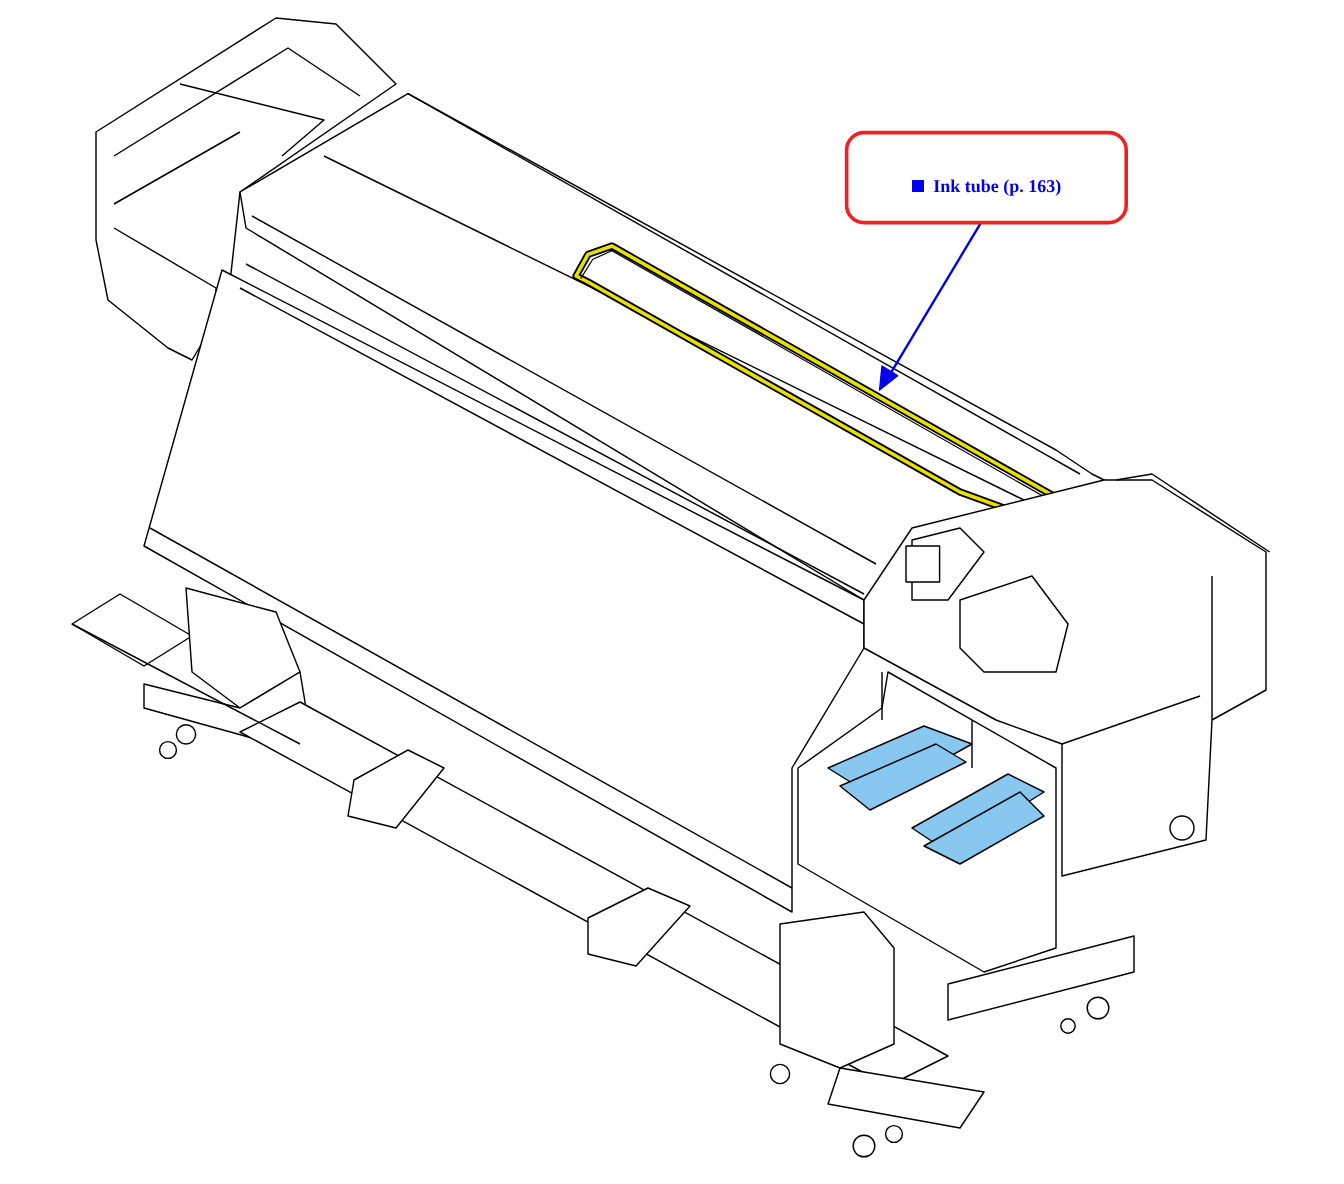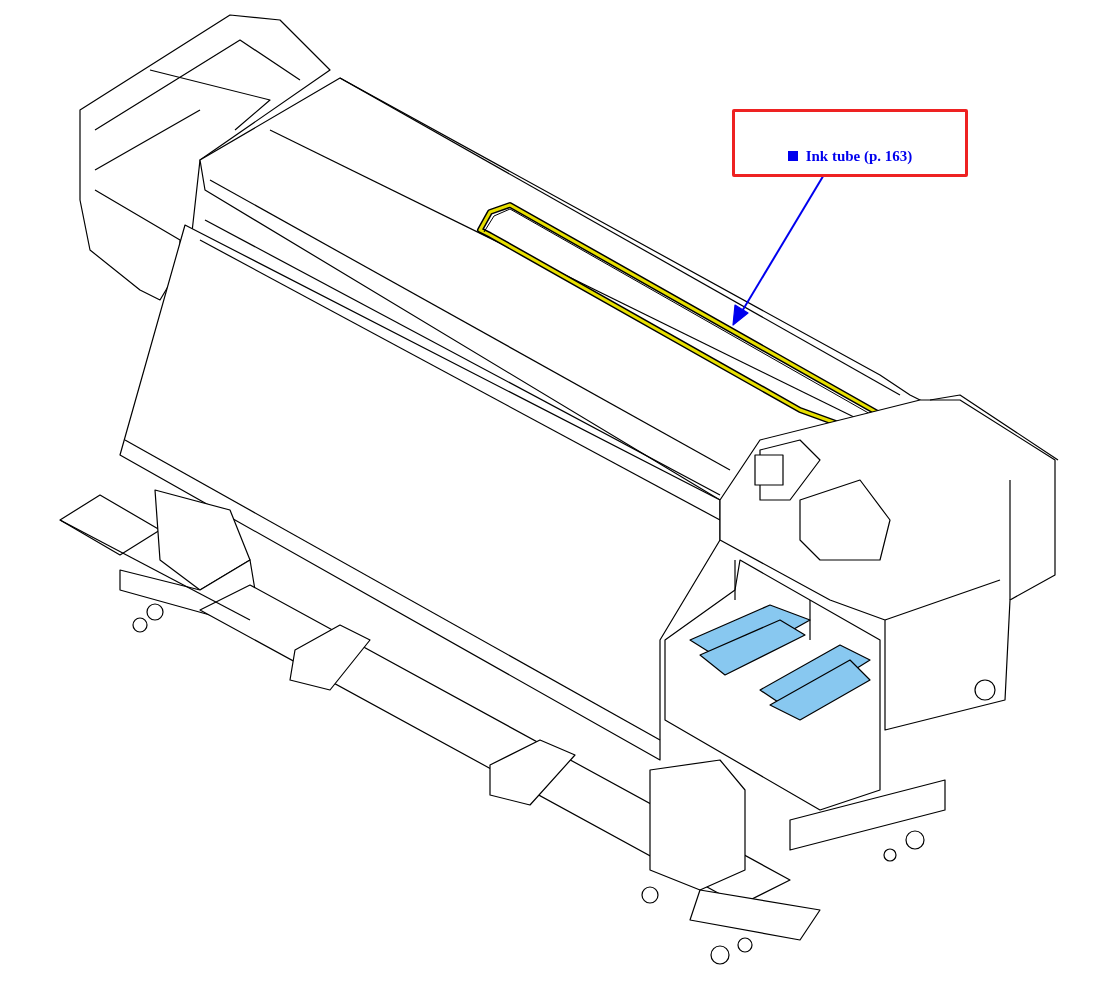--- a/index.html
+++ b/index.html
@@ -1,18 +1,18 @@
 <!DOCTYPE html>
 <html><head>
 <meta charset="utf-8">
 <style>
   html,body{margin:0;padding:0;background:#ffffff;}
   body{width:1120px;height:987px;position:relative;overflow:hidden;font-family:"Liberation Serif",serif;}
   .canvas{position:absolute;left:0;top:0;width:1120px;height:987px;}
-  .callout{position:absolute;left:704px;top:109px;width:236px;height:68px;border:3px solid #ee2222;border-radius:2px;box-sizing:border-box;background:#fff;margin-left:28px;}
+  .callout{position:absolute;left:704px;top:109px;width:236px;height:78px;border:3px solid #ee2222;border-radius:16px;box-sizing:border-box;background:#fff;}
   .callout-text{position:absolute;left:0;right:0;top:36px;text-align:center;color:#0000ee;font-weight:bold;font-size:15px;font-family:"Liberation Serif",serif;}
   .bullet{display:inline-block;width:10px;height:10px;background:#0000ee;margin-right:8px;vertical-align:0px;}
 </style>
 </head>
 <body>
 
 <svg class="canvas" viewBox="0 0 1120 987" xmlns="http://www.w3.org/2000/svg" fill="none" stroke="#000" stroke-width="1.2" stroke-linejoin="round">
 
   <g>
     <path d="M80 110 L230 15 L280 20 L330 70 L200 160 L190 250 L160 300 L140 290 L90 250 L80 200 Z" fill="#fff"></path>

